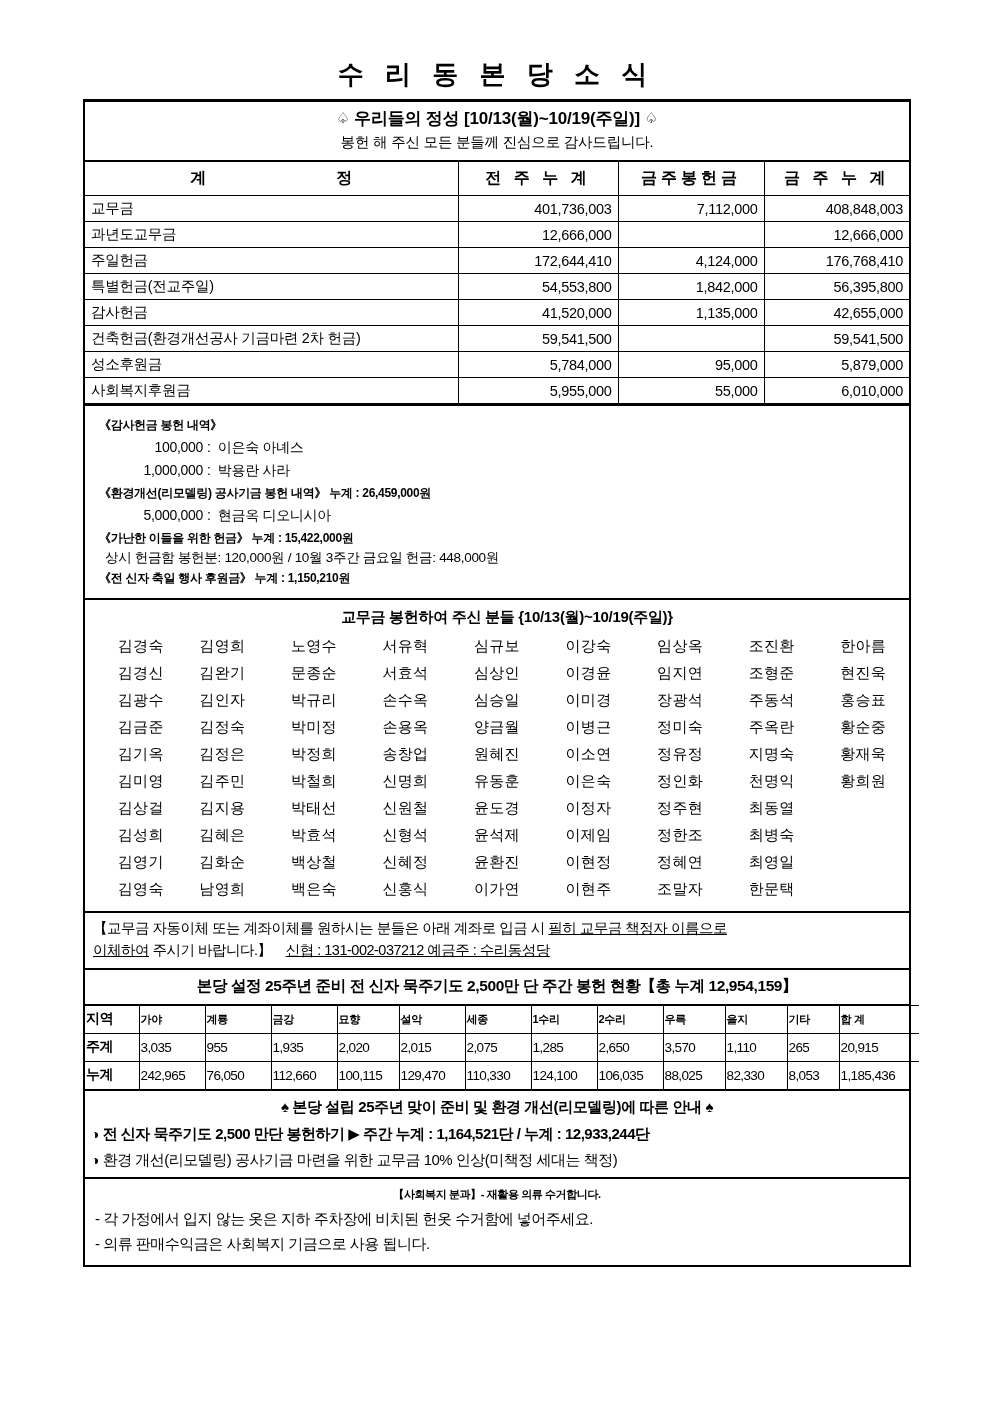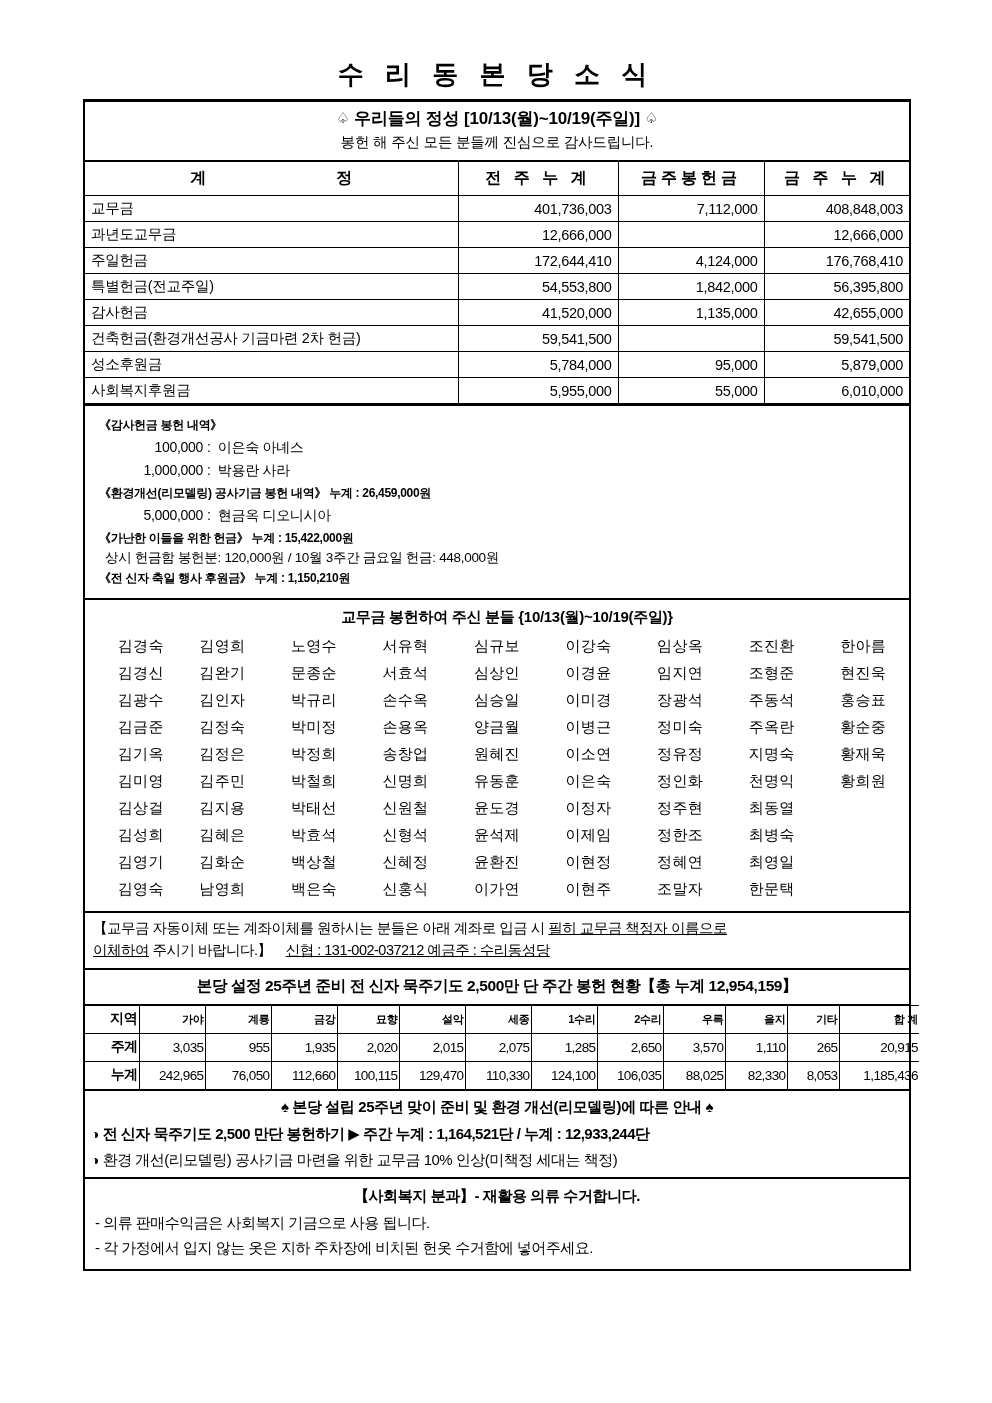--- a/index.html
+++ b/index.html
@@ -130,21 +130,21 @@
   .stats-title {
     text-align: center; font-weight: bold; font-size: 15.5px;
     padding: 6px 0 7px 0; letter-spacing: -0.4px;
     border-bottom: 1px solid #000;
   }
   table.stats {
     border-collapse: collapse; width: 100%; table-layout: fixed;
   }
   table.stats td, table.stats th {
     border: 1px solid #000;
-    text-align: right;
+    text-align: left;
     font-size: 13.5px;
     height: 28px;
     padding: 1px 1px;
     letter-spacing: -0.6px;
   }
   table.stats th { font-weight: bold; font-size: 11px; letter-spacing: -0.3px; }
   table.stats td.rowhead, table.stats th.rowhead {
     font-weight: bold; font-size: 14px;
   }
   table.stats tr td:first-child, table.stats tr th:first-child { border-left: none; }
@@ -161,21 +161,21 @@
   }
   .notice-line {
     font-size: 15px; letter-spacing: -0.5px; padding: 2px 0 2px 6px;
     line-height: 1.4;
   }
   .notice-line b { font-weight: bold; }
   .bul { font-size: 14px; }
 
   .welfare-block { padding: 4px 0 8px 0; }
   .welfare-head {
-    text-align: center; font-weight: bold; font-size: 15px;
+    text-align: center; font-weight: bold; font-size: 11px;
     letter-spacing: -0.4px; padding: 4px 0 5px 0;
   }
   .welfare-line {
     font-size: 15px; letter-spacing: -0.5px; padding: 3px 0 3px 10px;
   }
 </style>
 </head>
 <body>
 
 <div class="page">
@@ -486,18 +486,18 @@
         <b>전 신자 묵주기도 2,500 만단 봉헌하기 ▶ 주간 누계 : 1,164,521단 / 누계 : 12,933,244단</b>
       </div>
       <div class="notice-line">
         <span class="bul">◑</span>
         <span>환경 개선(리모델링) 공사기금 마련을 위한 교무금 10% 인상(미책정 세대는 책정)</span>
       </div>
     </div>
 
     <div class="welfare-block">
       <div class="welfare-head">【사회복지 분과】- 재활용 의류 수거합니다.</div>
+      <div class="welfare-line">- 각 가정에서 입지 않는 옷은 지하 주차장에 비치된 헌옷 수거함에 넣어주세요.</div>
       <div class="welfare-line">- 의류 판매수익금은 사회복지 기금으로 사용 됩니다.</div>
-      <div class="welfare-line">- 각 가정에서 입지 않는 옷은 지하 주차장에 비치된 헌옷 수거함에 넣어주세요.</div>
     </div>
 
   </div>
 </div>
 
 </body></html>

